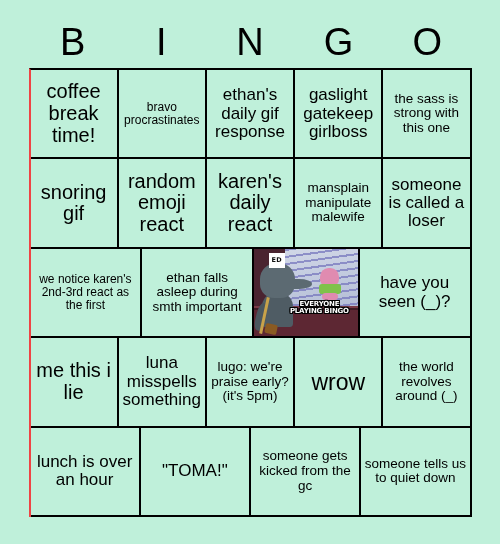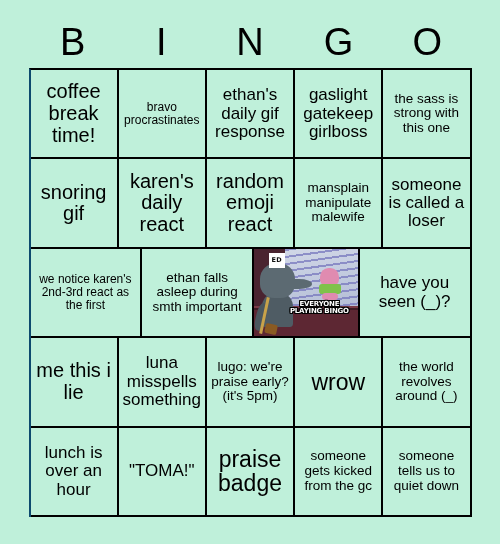--- a/index.html
+++ b/index.html
@@ -37,21 +37,21 @@
     font-size: 38px;
     line-height: 40px;
     color: #000000;
     font-weight: 400;
     font-family: "Liberation Sans", sans-serif;
     letter-spacing: 0px;
   }
   .grid {
     width: 443px;
     height: 449px;
-    border-left: 2px solid #0c4a6e;
+    border-left: 2px solid #ef4444;
     border-top: 2px solid #000000;
     box-sizing: border-box;
     display: flex;
     flex-direction: column;
     background: #bff0da;
   }
   .grid-row {
     flex: 1 1 0;
     display: flex;
     flex-direction: row;
@@ -288,24 +288,24 @@
         </div>
         <div class="cell sz-sm">
           <span class="cell-text">the sass is strong with this one</span>
         </div>
       </div>
       <div class="grid-row">
         <div class="cell sz-lg">
           <span class="cell-text">snoring gif</span>
         </div>
         <div class="cell sz-lg">
+          <span class="cell-text">random emoji react</span>
+        </div>
+        <div class="cell sz-lg">
           <span class="cell-text">karen's daily react</span>
-        </div>
-        <div class="cell sz-lg">
-          <span class="cell-text">random emoji react</span>
         </div>
         <div class="cell sz-sm">
           <span class="cell-text">mansplain manipulate malewife</span>
         </div>
         <div class="cell sz-md">
           <span class="cell-text">someone is called a loser</span>
         </div>
       </div>
       <div class="grid-row">
         <div class="cell sz-xs">
@@ -355,23 +355,20 @@
           <span class="cell-text">the world revolves around (_)</span>
         </div>
       </div>
       <div class="grid-row">
         <div class="cell sz-md">
           <span class="cell-text">lunch is over an hour</span>
         </div>
         <div class="cell sz-md">
           <span class="cell-text">"TOMA!"</span>
         </div>
-        <div class="cell sz-xl">
-          <span class="cell-text">praise badge</span>
-        </div>
         <div class="cell sz-sm">
           <span class="cell-text">someone gets kicked from the gc</span>
         </div>
         <div class="cell sz-sm">
           <span class="cell-text">someone tells us to quiet down</span>
         </div>
       </div>
     </div>
 
 </div>

